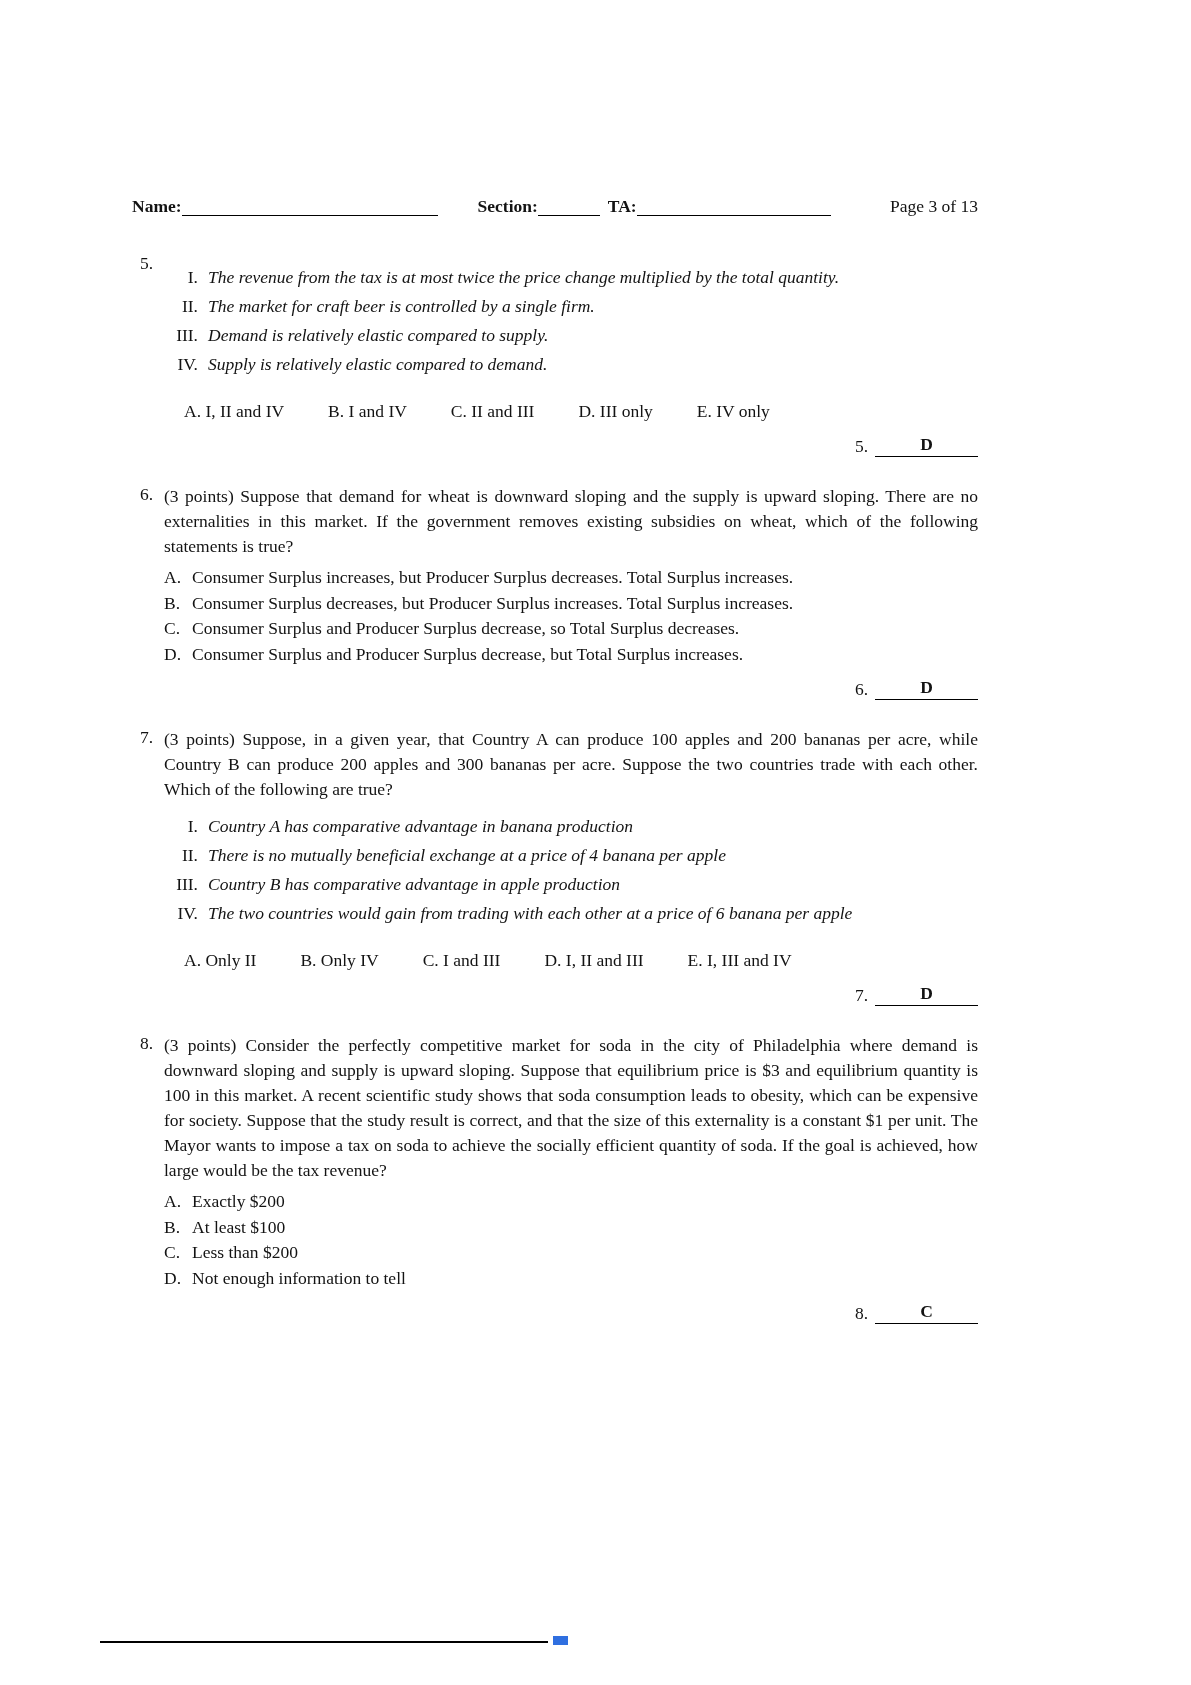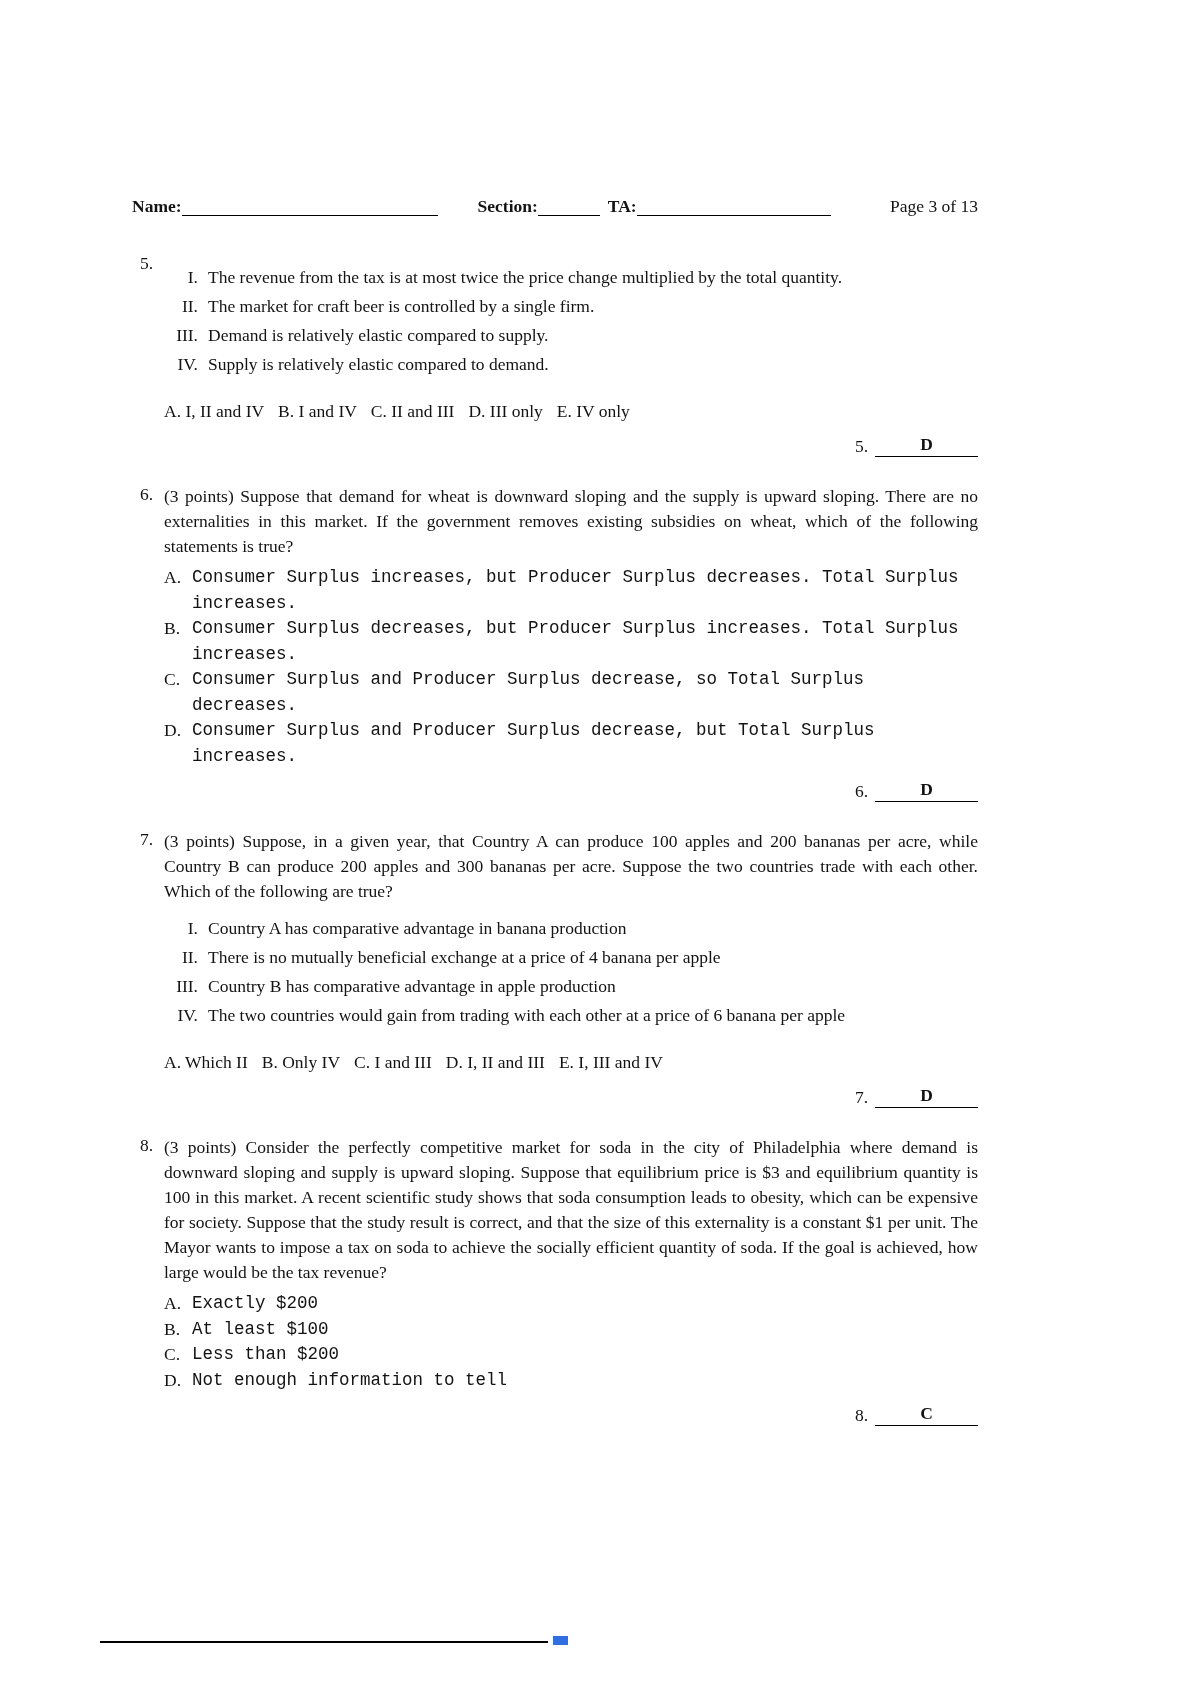--- a/index.html
+++ b/index.html
@@ -42,34 +42,35 @@
   
   .question { margin-bottom: 27px; }
   .qrow { display: flex; padding-left: 8px; }
   .qnum { width: 24px; flex: none; }
   .qbody { flex: 1; min-width: 0; }
   .qtext { text-align: justify; line-height: 25px; margin: 0; }
 
   .roman-list { margin-top: 12px; }
   .roman-row { display: flex; line-height: 25px; margin-top: 4px; }
   .rlabel { flex: none; width: 34px; text-align: right; margin-right: 10px; }
-  .rtext  { flex: 1; }
+  .rtext  { flex: 1; font-style: italic; }
 
   .inline-choices {
     display: flex;
-    gap: 14px;
+    gap: 44px;
     margin-top: 22px;
     line-height: 25px;
     flex-wrap: wrap;
+    margin-left: 20px;
   }
 
   .choice-list { margin-top: 6px; }
   .choice-row { display: flex; line-height: 25.5px; }
   .clabel { flex: none; width: 28px; }
-  .ctext  { flex: 1; font-family: Liberation Mono, monospace; }
+  .ctext  { flex: 1; }
 
   .answer-line {
     display: flex;
     justify-content: flex-end;
     align-items: flex-end;
     margin-top: 9px;
     line-height: 22px;
   }
   .aref { margin-right: 7px; }
   .answer-blank {
@@ -197,21 +198,21 @@
           <div class="roman-row">
             <span class="rlabel">III.</span>
             <span class="rtext">Country B has comparative advantage in apple production</span>
           </div>
           <div class="roman-row">
             <span class="rlabel">IV.</span>
             <span class="rtext">The two countries would gain from trading with each other at a price of 6 banana per apple</span>
           </div>
         </div>
         <div class="inline-choices">
-          <span>A. Which II</span>
+          <span>A. Only II</span>
           <span>B. Only IV</span>
           <span>C. I and III</span>
           <span>D. I, II and III</span>
           <span>E. I, III and IV</span>
         </div>
         <div class="answer-line">
           <span class="aref">7.</span>
           <span class="answer-blank">D</span>
         </div>
       </div>

